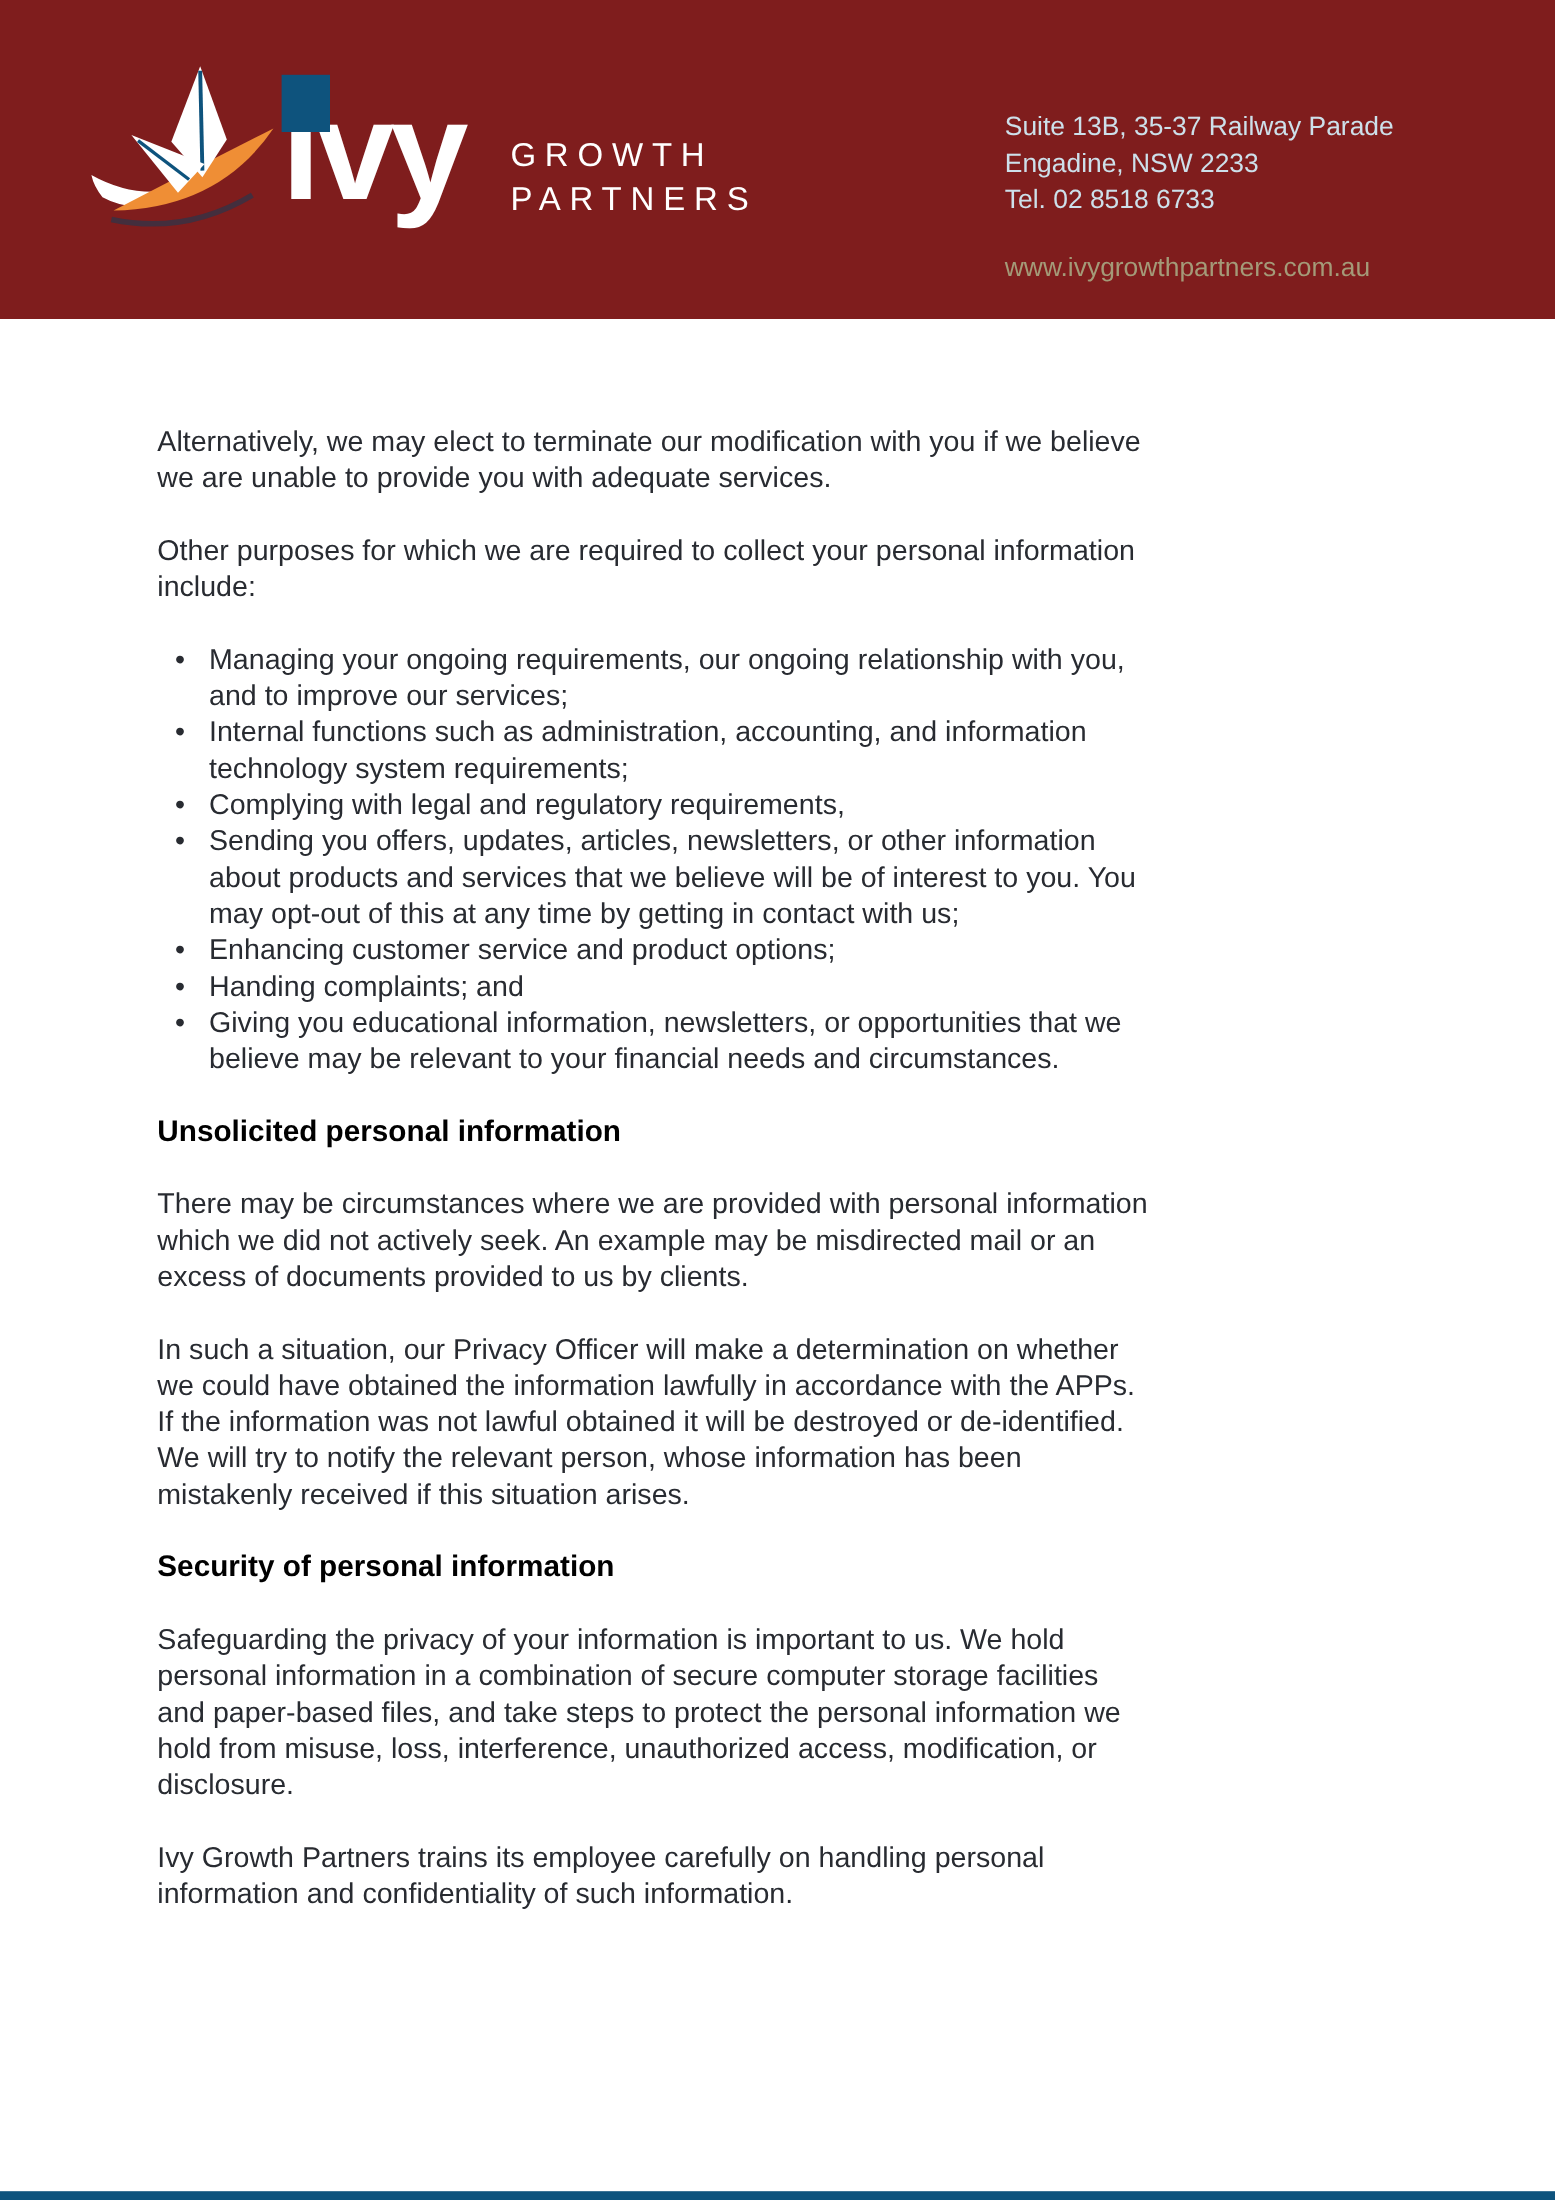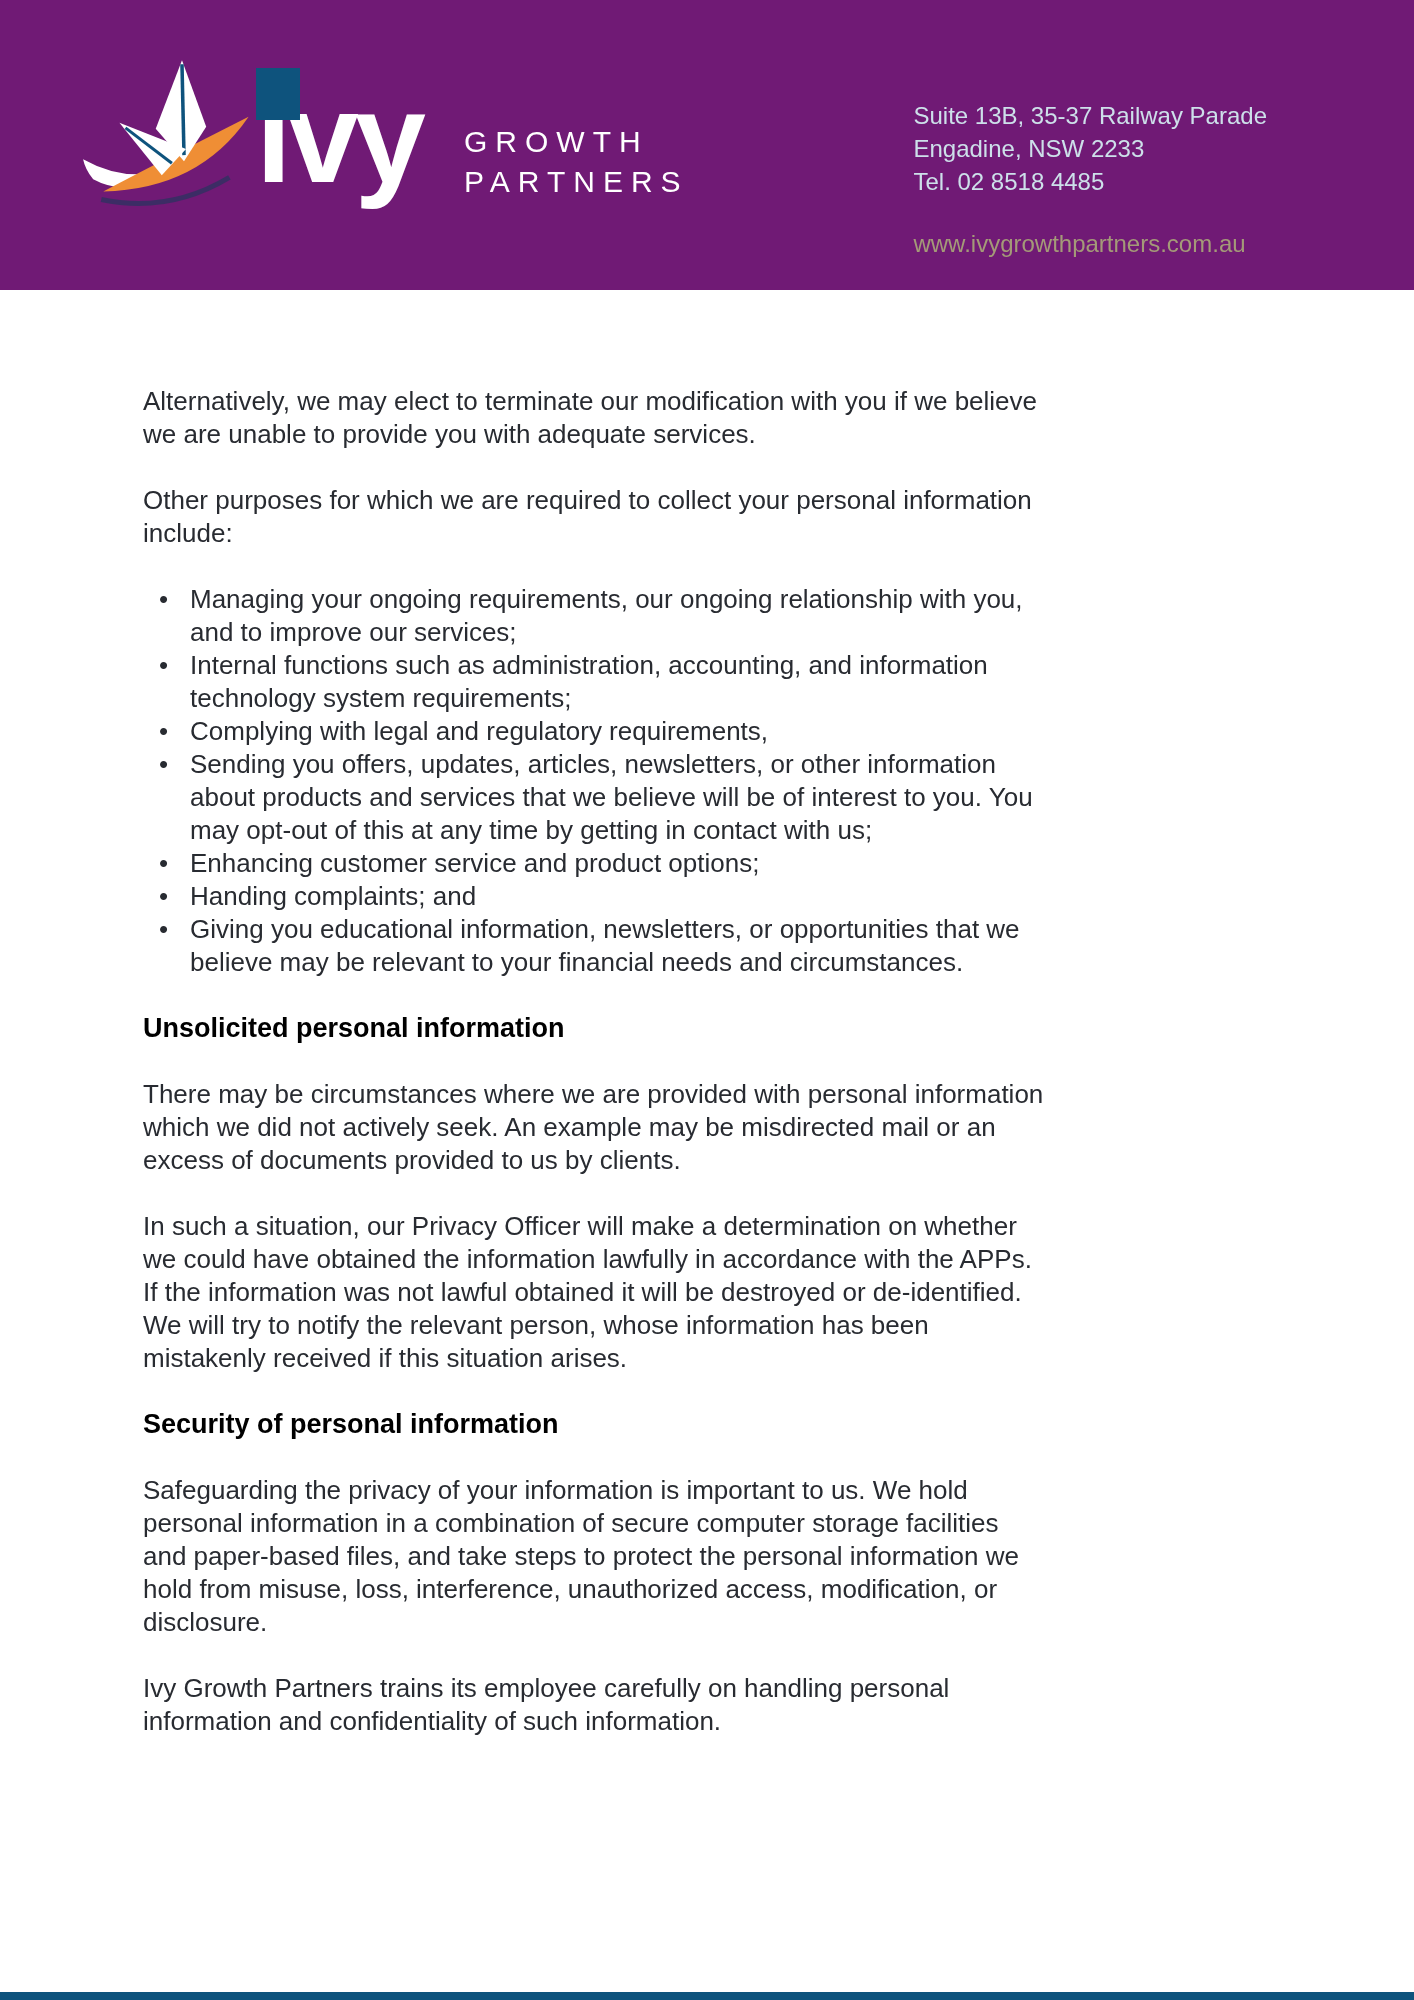--- a/index.html
+++ b/index.html
@@ -12,21 +12,21 @@
     overflow: hidden;
     font-family: "Liberation Sans", sans-serif;
   }
 
   
   .header {
     position: absolute;
     top: 0; left: 0;
     width: 100%;
     height: 290px;
-    background: #701a75;
+    background: #7f1d1d;
   }
   .leaf-logo {
     position: absolute;
     left: 73px;
     top: 48px;
     width: 222px;
     height: 192px;
   }
   .wordmark {
     position: absolute;
@@ -147,21 +147,21 @@
     <div class="dot-cover"></div>
 
     <div class="tagline">
       <div>GROWTH</div>
       <div>PARTNERS</div>
     </div>
 
     <div class="contact">
       <div>Suite 13B, 35-37 Railway Parade</div>
       <div>Engadine, NSW 2233</div>
-      <div>Tel. 02 8518 4485</div>
+      <div>Tel. 02 8518 6733</div>
       <a href="#" class="website">www.ivygrowthpartners.com.au</a>
     </div>
   </div>
 
   <div class="body-content">
 
     <p>Alternatively, we may elect to terminate our modification with you if we believe
 we are unable to provide you with adequate services.</p>
     <p>Other purposes for which we are required to collect your personal information
 include:</p>

